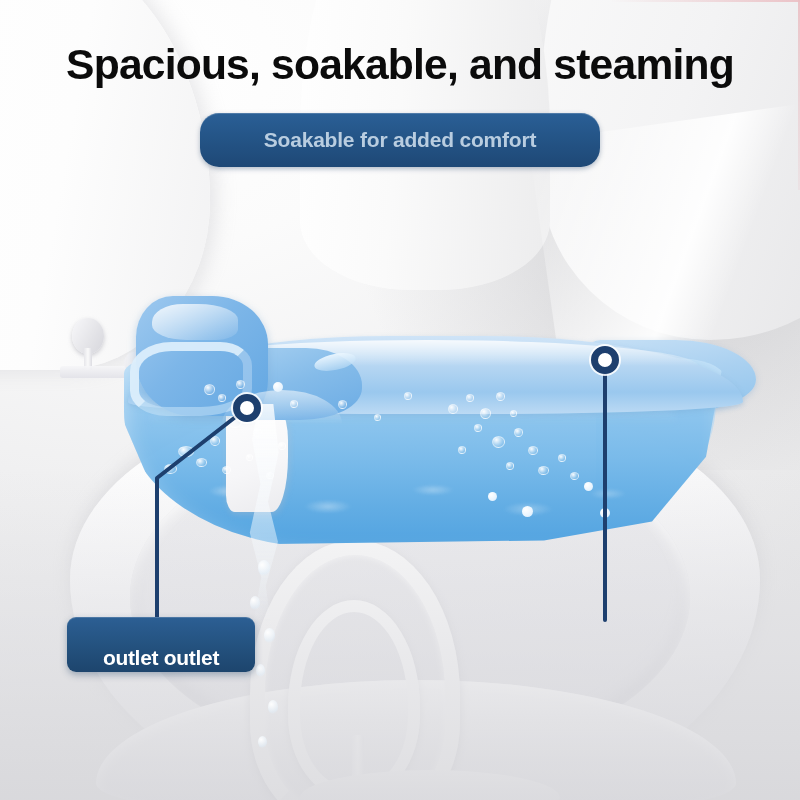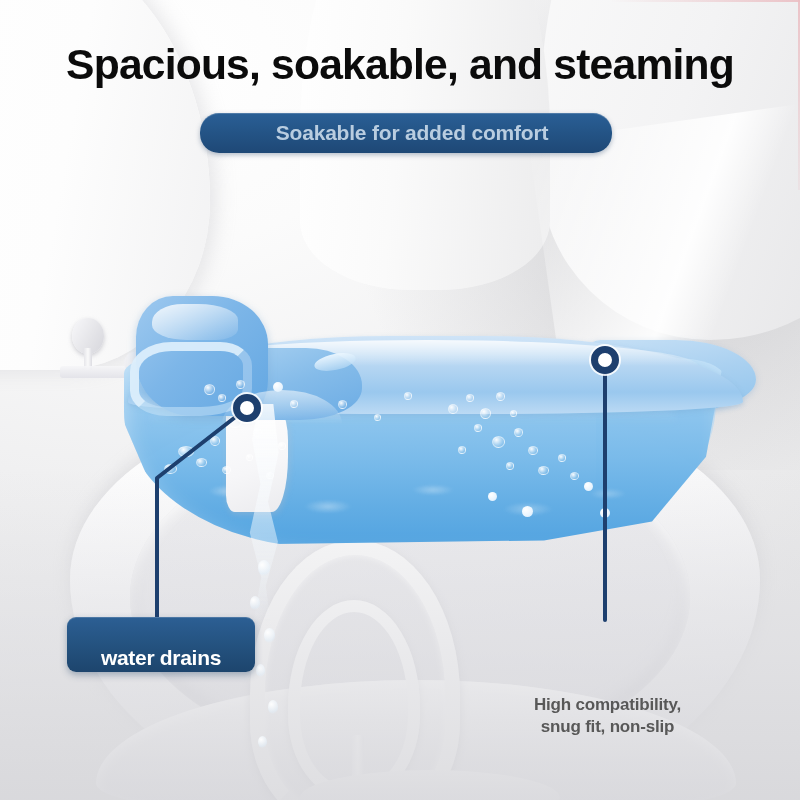--- a/index.html
+++ b/index.html
@@ -263,27 +263,26 @@
   
   .title{
     position:absolute;left:0;top:40px;width:800px;text-align:center;
     font-size:43px;font-weight:700;color:#0b0b0b;letter-spacing:-.8px;
     font-family:"Liberation Sans","DejaVu Sans",sans-serif;
     transform:scaleX(.99);white-space:nowrap;
   }
 
   
   .subpill{
-    position:absolute;left:200px;top:113px;width:400px;height:40px;
+    position:absolute;left:200px;top:113px;width:400px;height:54px;
     background:linear-gradient(180deg,#2a5f96 0%,#245486 48%,#1e4876 100%);
     border-radius:19px;
     display:flex;align-items:center;justify-content:center;
     color:#b9cde0;font-size:21px;font-weight:700;letter-spacing:-.2px;
     box-shadow:0 2px 5px rgba(40,70,105,.35), inset 0 1px 0 rgba(255,255,255,.18);
-    padding-left:12px;
   }
 
   
   .lead{position:absolute;left:0;top:0;width:800px;height:800px;pointer-events:none;}
 
   .marker{
     position:absolute;width:28px;height:28px;border-radius:50%;
     background:#ffffff;border:7px solid #1d3f6e;
     box-sizing:border-box;
     box-shadow:0 0 0 2px rgba(255,255,255,.85);
@@ -420,25 +419,21 @@
 
     <line x1="605" y1="360" x2="605" y2="620" stroke="#1d3f6e" stroke-width="4" stroke-linecap="round"></line>
   </svg>
 
   <div class="marker" style="left:233px;top:394px;"></div>
   <div class="marker" style="left:591px;top:346px;"></div>
 
   <div class="cbox" style="left:67px;top:617px;width:188px;">
     <span>
       <br>
-      <span>water drains</span>
+      <span>outlet outlet</span>
     </span>
   </div>
 
-  <div class="cdesc" style="left:500px;top:694px;width:215px;">
-    <span>High compatibility,</span><br>
-    <span>snug fit, non-slip</span>
-  </div>
 
   <div class="title">Spacious, soakable, and steaming</div>
   <div class="subpill">Soakable for added comfort</div>
 
 </div>
 
 </body></html>

